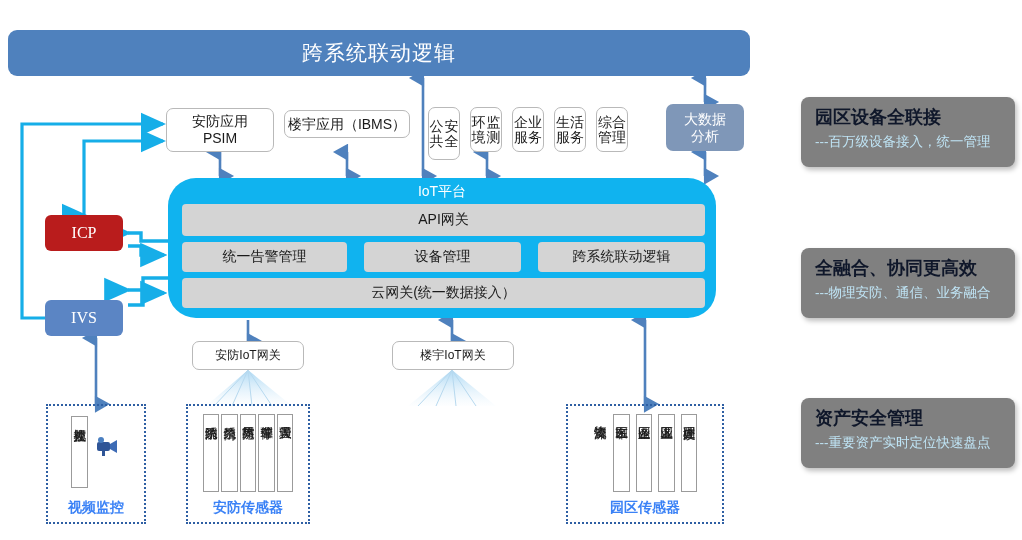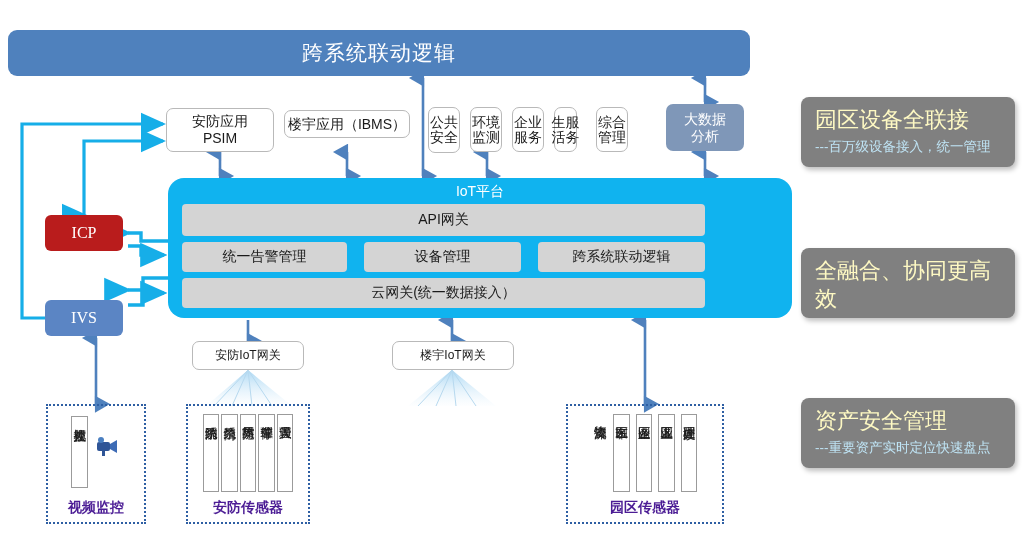--- a/index.html
+++ b/index.html
@@ -34,22 +34,22 @@
   }
 
   
   .bigdata{
     background:#7f97b8; border-radius:7px; color:#ffffff;
     font-size:14px; line-height:1.2;
   }
 
   
   .iot{
-    left:168px; top:178px; width:624px; height:140px;
-    background:#10b3ef; border-radius:16px;
+    left:168px; top:178px; width:548px; height:140px;
+    background:#10b3ef; border-radius:28px;
     display:block; padding:0;
   }
   .iot-title{
     position:absolute; left:0; top:5px; width:100%;
     text-align:center; color:#ffffff; font-size:14px;
   }
   .iot-bar{
     position:absolute; background:#d4d4d4; border-radius:4px;
     color:#1a1a1a; font-size:14px;
     display:flex; align-items:center; justify-content:center;
@@ -92,31 +92,31 @@
     border:1px solid #9b9b9b; background:#ffffff;
     font-size:12.5px; color:#1a1a1a;
     writing-mode:vertical-rl; text-orientation:upright;
     letter-spacing:0px; line-height:1.0;
     padding:2px 1px; box-sizing:border-box;
     white-space:nowrap;
   }
   .vbox.noborder{border:none; background:transparent;}
   .group-label{
     position:absolute; left:0; right:0; bottom:5px;
-    text-align:center; font-size:14px; font-weight:bold; color:#4c1d95;
+    text-align:center; font-size:14px; font-weight:bold; color:#3b82f6;
   }
 
   
   .panel{
     position:absolute; box-sizing:border-box;
     background:#808080; border-radius:8px;
     padding:9px 12px 8px 14px;
     box-shadow:2px 3px 5px rgba(0,0,0,.25);
   }
-  .panel-title{font-size:22px; font-weight:normal; color:#fef9c3; line-height:1.25;}
+  .panel-title{font-size:18px; font-weight:bold; color:#0f172a; line-height:1.25;}
   .panel-sub{font-size:13.5px; color:#bfe4f5; margin-top:5px; line-height:1.25;}
 </style>
 </head>
 <body>
 
 <div id="stage">
 
   <svg id="wires" width="1022" height="540" viewBox="0 0 1022 540">
     <defs>
       <marker id="ahU" markerWidth="7" markerHeight="7" refX="3.2" refY="6" orient="auto">
@@ -208,33 +208,33 @@
 
   <div class="node titlebar">跨系统联动逻辑</div>
 
   <div class="node appbox" style="left:166px;top:108px;width:108px;height:44px;flex-direction:column;">
     <span>安防应用</span>
     <span>PSIM</span>
   </div>
 
   <div class="node appbox" style="left:284px;top:110px;width:126px;height:28px;">楼宇应用（IBMS）</div>
 
-  <div class="node appbox" style="left:428px;top:107px;width:32px;height:46px;flex-direction:column;line-height:1.05;">
+  <div class="node appbox" style="left:428px;top:107px;width:32px;height:53px;flex-direction:row;line-height:1.05;">
     <span>公共</span>
     <span>安全</span>
   </div>
-  <div class="node appbox" style="left:470px;top:107px;width:32px;height:45px;flex-direction:column;line-height:1.05;">
+  <div class="node appbox" style="left:470px;top:107px;width:32px;height:45px;flex-direction:row;line-height:1.05;">
     <span>环境</span>
     <span>监测</span>
   </div>
   <div class="node appbox" style="left:512px;top:107px;width:32px;height:45px;flex-direction:column;line-height:1.05;">
     <span>企业</span>
     <span>服务</span>
   </div>
-  <div class="node appbox" style="left:554px;top:107px;width:23px;height:45px;flex-direction:row;line-height:1.05;">
+  <div class="node appbox" style="left:554px;top:107px;width:32px;height:45px;flex-direction:column;line-height:1.05;">
     <span>生活</span>
     <span>服务</span>
   </div>
   <div class="node appbox" style="left:596px;top:107px;width:32px;height:45px;flex-direction:column;line-height:1.05;">
     <span>综合</span>
     <span>管理</span>
   </div>
 
   <div class="node bigdata" style="left:666px;top:104px;width:78px;height:47px;flex-direction:column;">
     <span>大数据</span>
@@ -292,20 +292,21 @@
     <div class="group-label">园区传感器</div>
   </div>
 
   <div class="panel" style="left:801px;top:97px;width:214px;height:70px;">
     <div class="panel-title">园区设备全联接</div>
     <div class="panel-sub">---百万级设备接入，统一管理</div>
   </div>
 
   <div class="panel" style="left:801px;top:248px;width:214px;height:70px;">
     <div class="panel-title">全融合、协同更高效</div>
+    <div class="panel-sub">---物理安防、通信、业务融合</div>
   </div>
 
   <div class="panel" style="left:801px;top:398px;width:214px;height:70px;">
     <div class="panel-title">资产安全管理</div>
     <div class="panel-sub">---重要资产实时定位快速盘点</div>
   </div>
 
 </div>
 
 </body></html>

